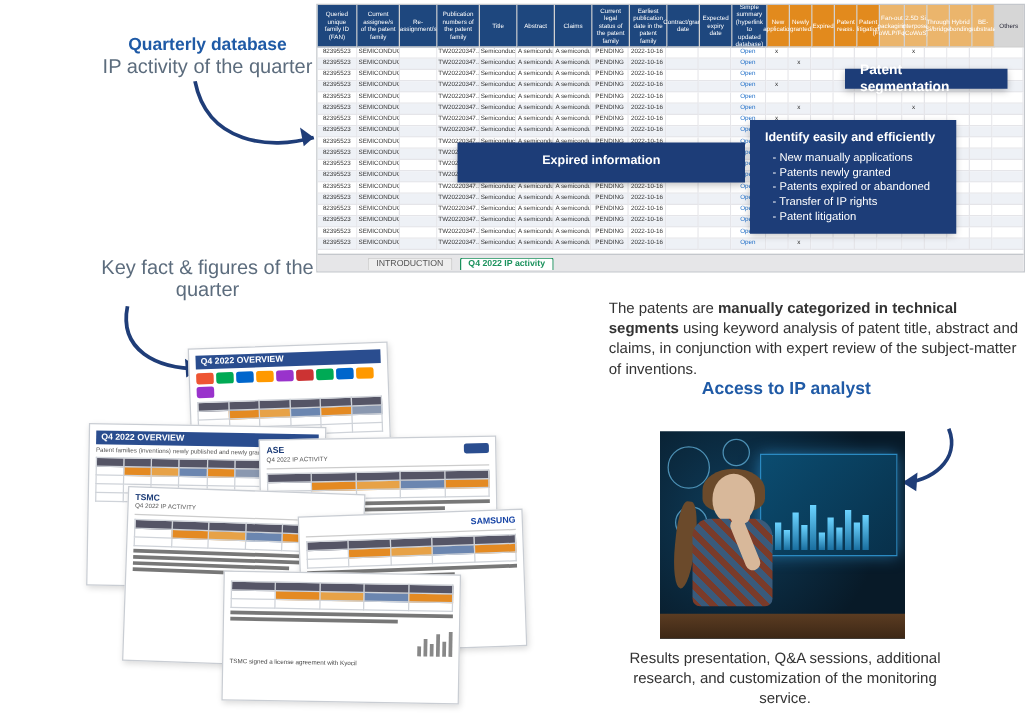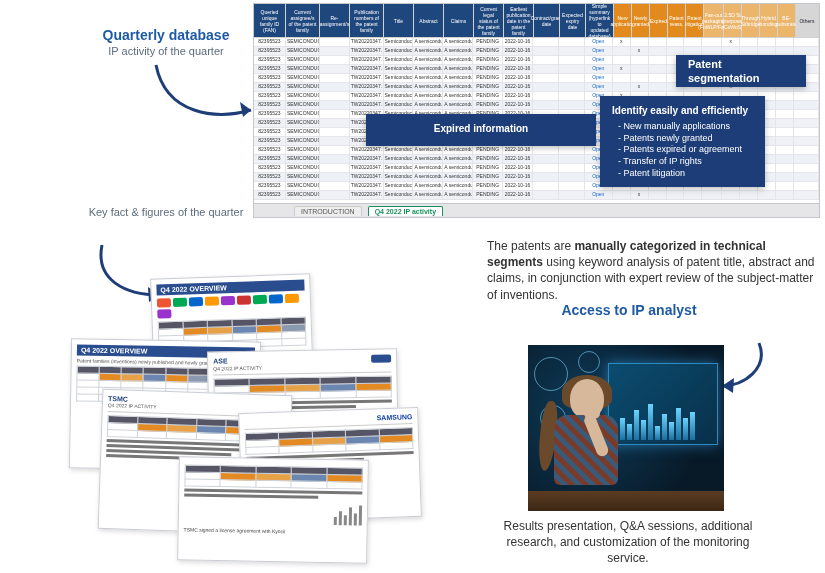--- a/index.html
+++ b/index.html
@@ -7,21 +7,21 @@
     font-family: Arial, Helvetica, sans-serif;
     width: 825px;
     height: 573px;
     position: relative;
     background: #fff;
     overflow: hidden;
     font-size: 10px;
   }
   .label-block { position: absolute; text-align: center; }
   .label-block .title { color: #1f5aa6; font-size: 14px; font-weight: 700; }
-  .label-block .sub { color: #5c6c7d; font-size: 11px; margin-top: 2px; }
+  .label-block .sub { color: #5c6c7d; font-size: 16px; margin-top: 2px; }
 
   
   .sheet-wrap {
     position: absolute;
     left: 253px; top: 3px;
     width: 567px; height: 215px;
     border: 1px solid #c4c7cc;
     background: #fff;
     overflow: hidden;
   }
@@ -74,21 +74,21 @@
     font-size: 9px;
     line-height: 1.3;
     box-shadow: 0 2px 6px rgba(0,0,0,0.25);
   }
   .overlay.pi { left: 366px; top: 114px; width: 230px; text-align:center; }
   .overlay.pi .t { font-weight:700; font-size:10px; margin-bottom:3px;}
   .overlay.id { left: 600px; top: 96px; width: 165px; }
   .overlay.id .t { font-weight:700; font-size:10px; margin-bottom:4px;}
   .overlay.id ul { list-style: none; padding-left:6px;}
   .overlay.id li::before { content:"- "; }
-  .overlay.seg { left: 676px; top: 55px; width:130px; height:32px; display:flex;align-items:center;justify-content:center; font-weight:700; font-size:11px;}
+  .overlay.seg { left: 676px; top: 55px; width:130px; height:16px; display:flex;align-items:center;justify-content:center; font-weight:700; font-size:11px;}
 
   .caption {
     position:absolute; color:#333; font-size:12px; line-height:1.35;
   }
   .caption .bold { font-weight:700; }
 
   
   .stack {
     position:absolute;
     background:#fff;
@@ -651,21 +651,21 @@
 </div>
 
 <div class="overlay pi">
   <div class="t">Expired information</div>
 </div>
 <div class="overlay id">
   <div class="t">Identify easily and efficiently</div>
   <ul>
     <li>New manually applications</li>
     <li>Patents newly granted</li>
-    <li>Patents expired or agreement</li>
+    <li>Patents expired or abandoned</li>
     <li>Transfer of IP rights</li>
     <li>Patent litigation</li>
   </ul>
 </div>
 <div class="overlay seg">Patent segmentation</div>
 
 <div class="caption" style="left:487px; top:238px; width:330px;">
   <span>The patents are </span><span class="bold">manually categorized in technical segments</span><span> using keyword analysis of patent title, abstract and claims, in conjunction with expert review of the subject-matter of inventions.</span>
 </div>
 

